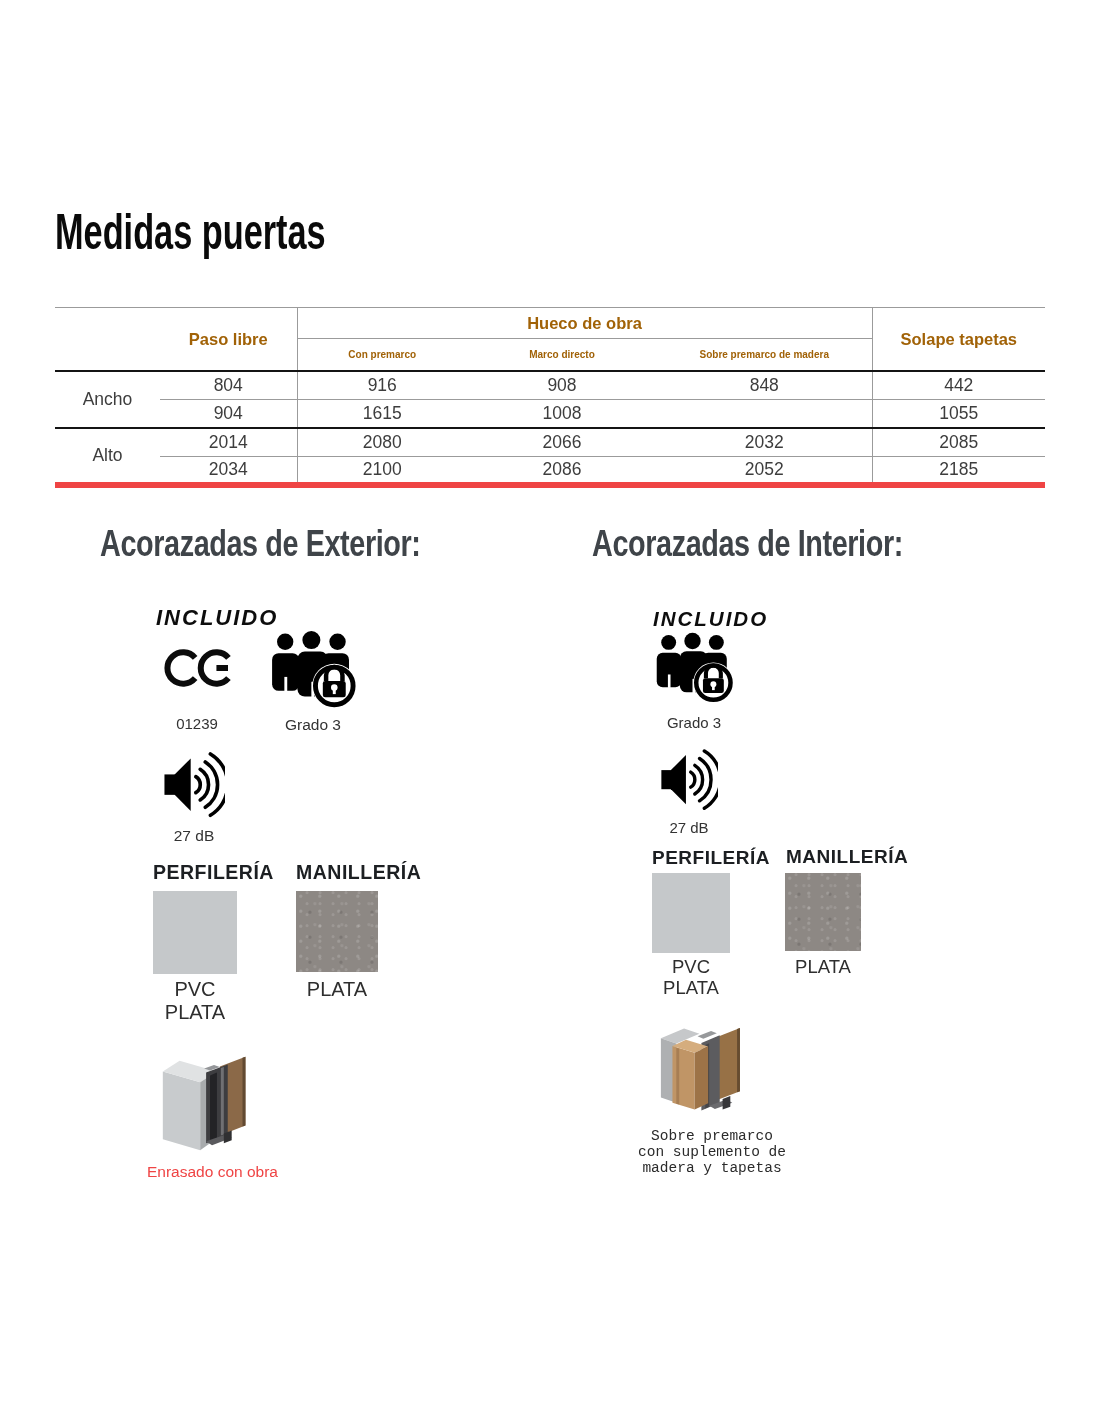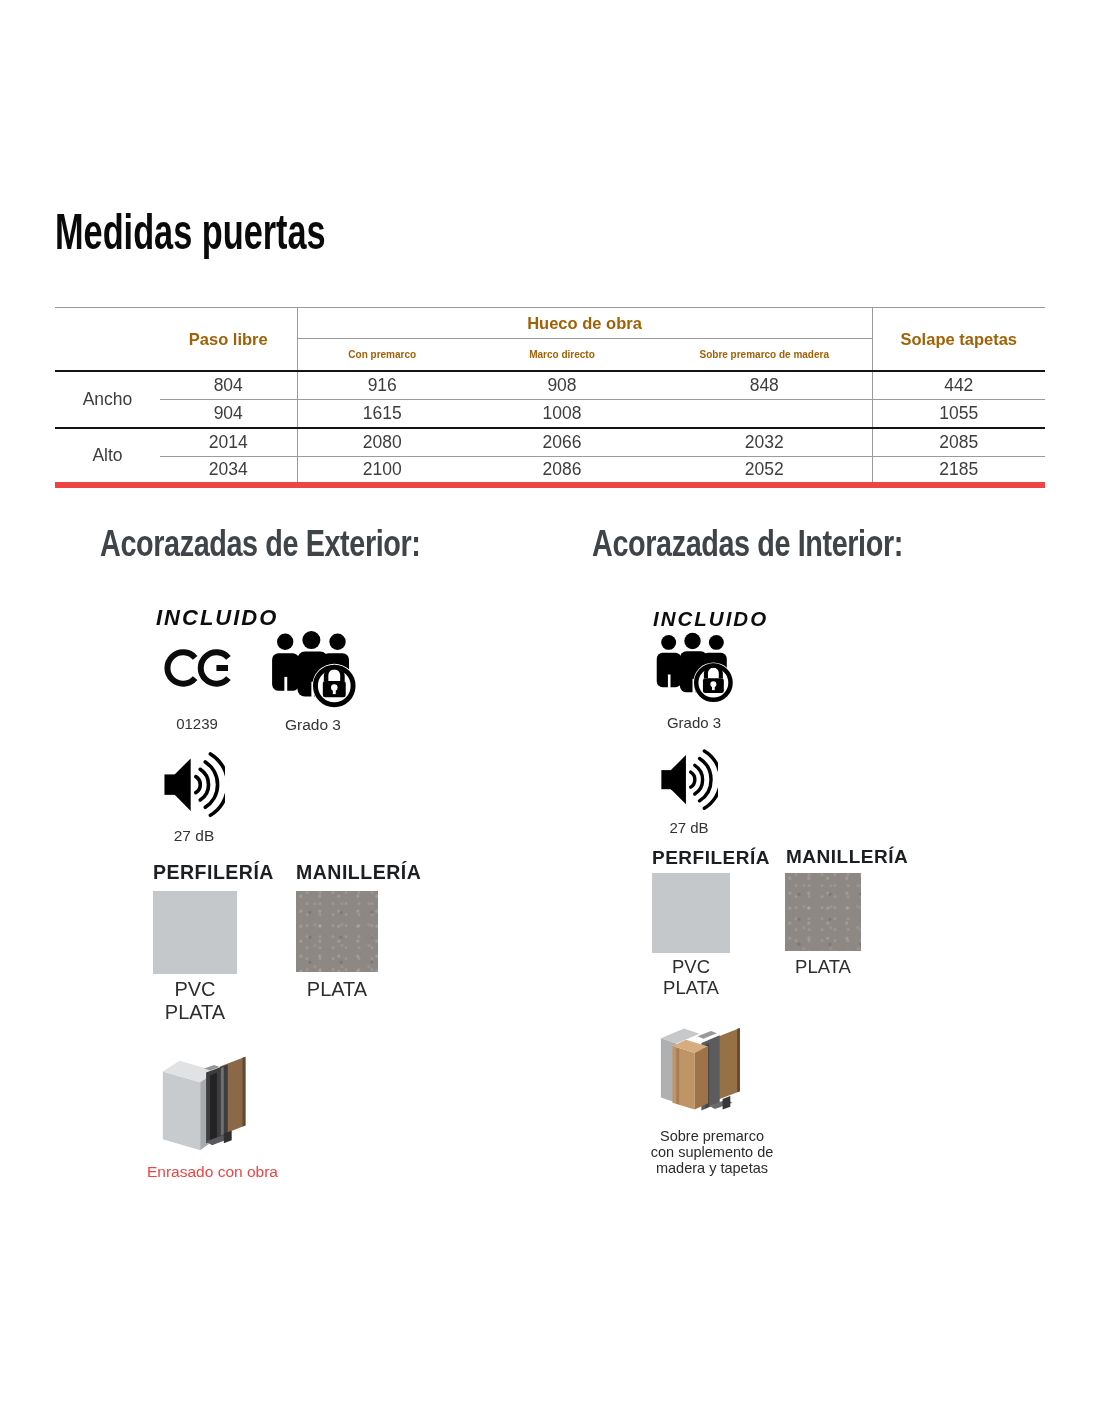--- a/index.html
+++ b/index.html
@@ -251,18 +251,18 @@
         <polygon points="50,28 69,20 69,90 50,98" fill="#5c5c5f"></polygon>
         <polygon points="54,30 58,28.3 58,94 54,96" fill="#454548"></polygon>
         <polygon points="20,31 43,38 43,97 20,90" fill="#c09566"></polygon>
         <polygon points="20,31 34,24.5 57,31.5 43,38" fill="#d5ad7e"></polygon>
         <polygon points="43,38 57,31.5 57,90.5 43,97" fill="#9d7347"></polygon>
         <polygon points="24,33 27,34 27,92 24,91" fill="rgba(90,60,30,0.25)"></polygon>
         <polygon points="58,93 76,86.5 82,90 64,96.5" fill="#6b6b6e"></polygon>
         <polygon points="72,86 80,83 80,94 72,97" fill="#37373a"></polygon>
       </svg>
     </span>
-    <div class="caption preline" style="left:628px;top:1128px;width:168px;font-size:14.5px;color:#2b2b2b;line-height:1.12;">Sobre premarco
+    <div class="caption preline" style="left:628px;top:1128px;width:168px;font-size:14.5px;color:#2b2b2b;line-height:1.12;font-family:Liberation Mono, monospace;">Sobre premarco
 con suplemento de
 madera y  tapetas</div>
   </section>
 
 </div>
 
 </body></html>

